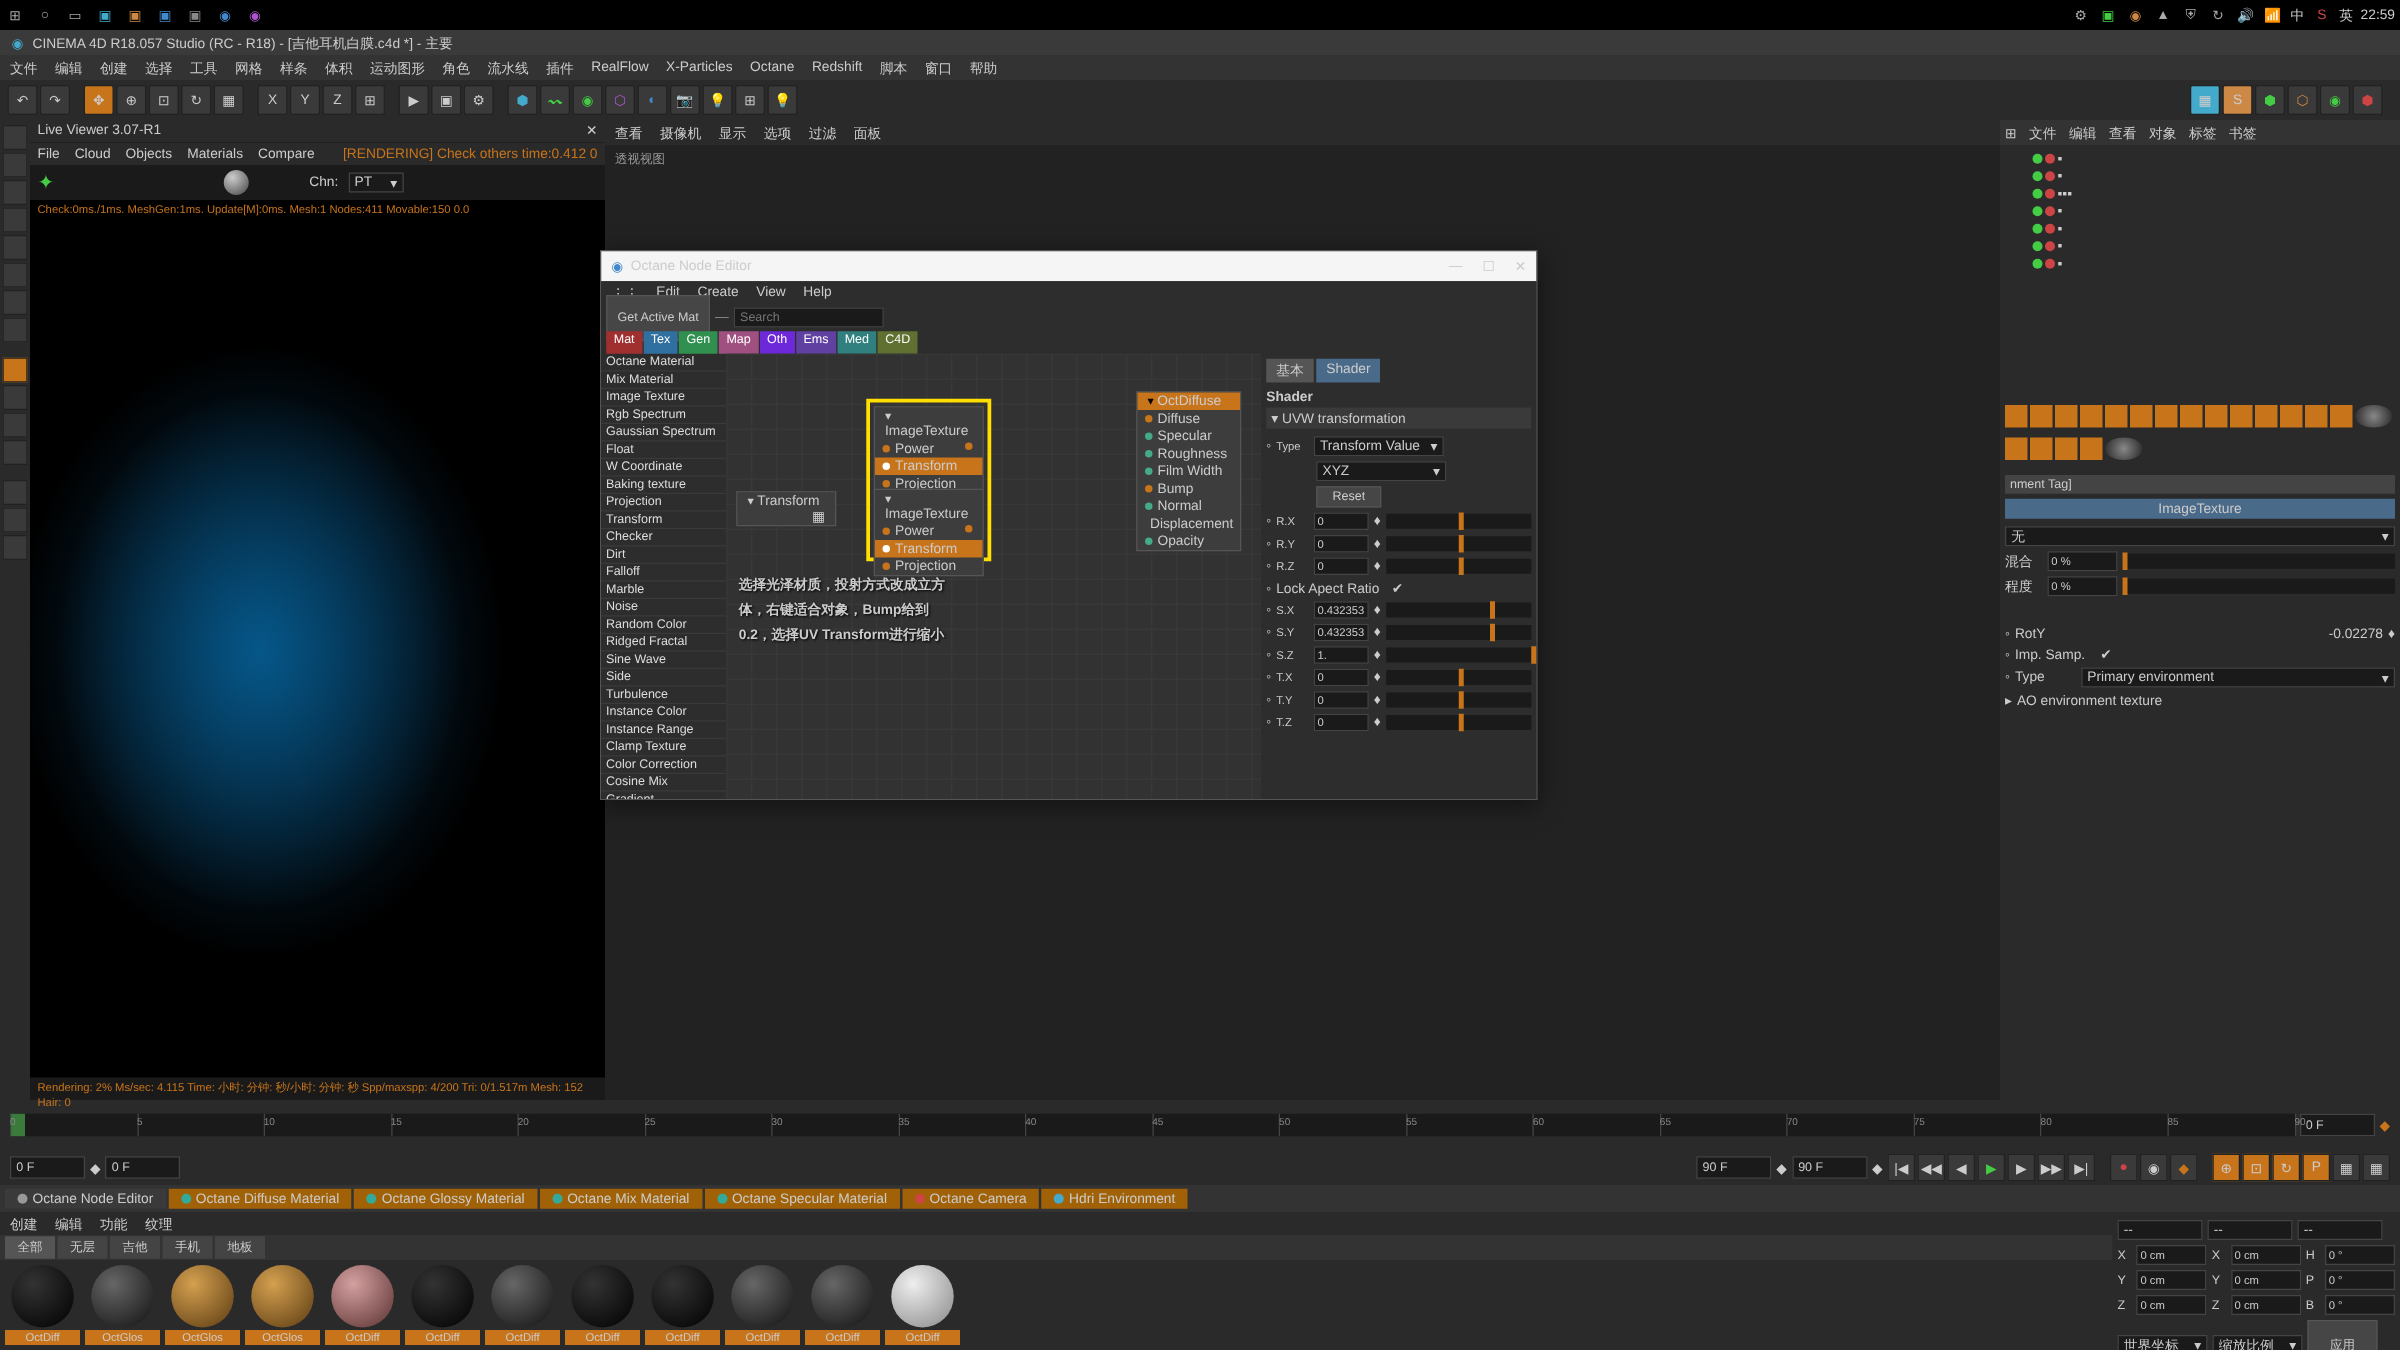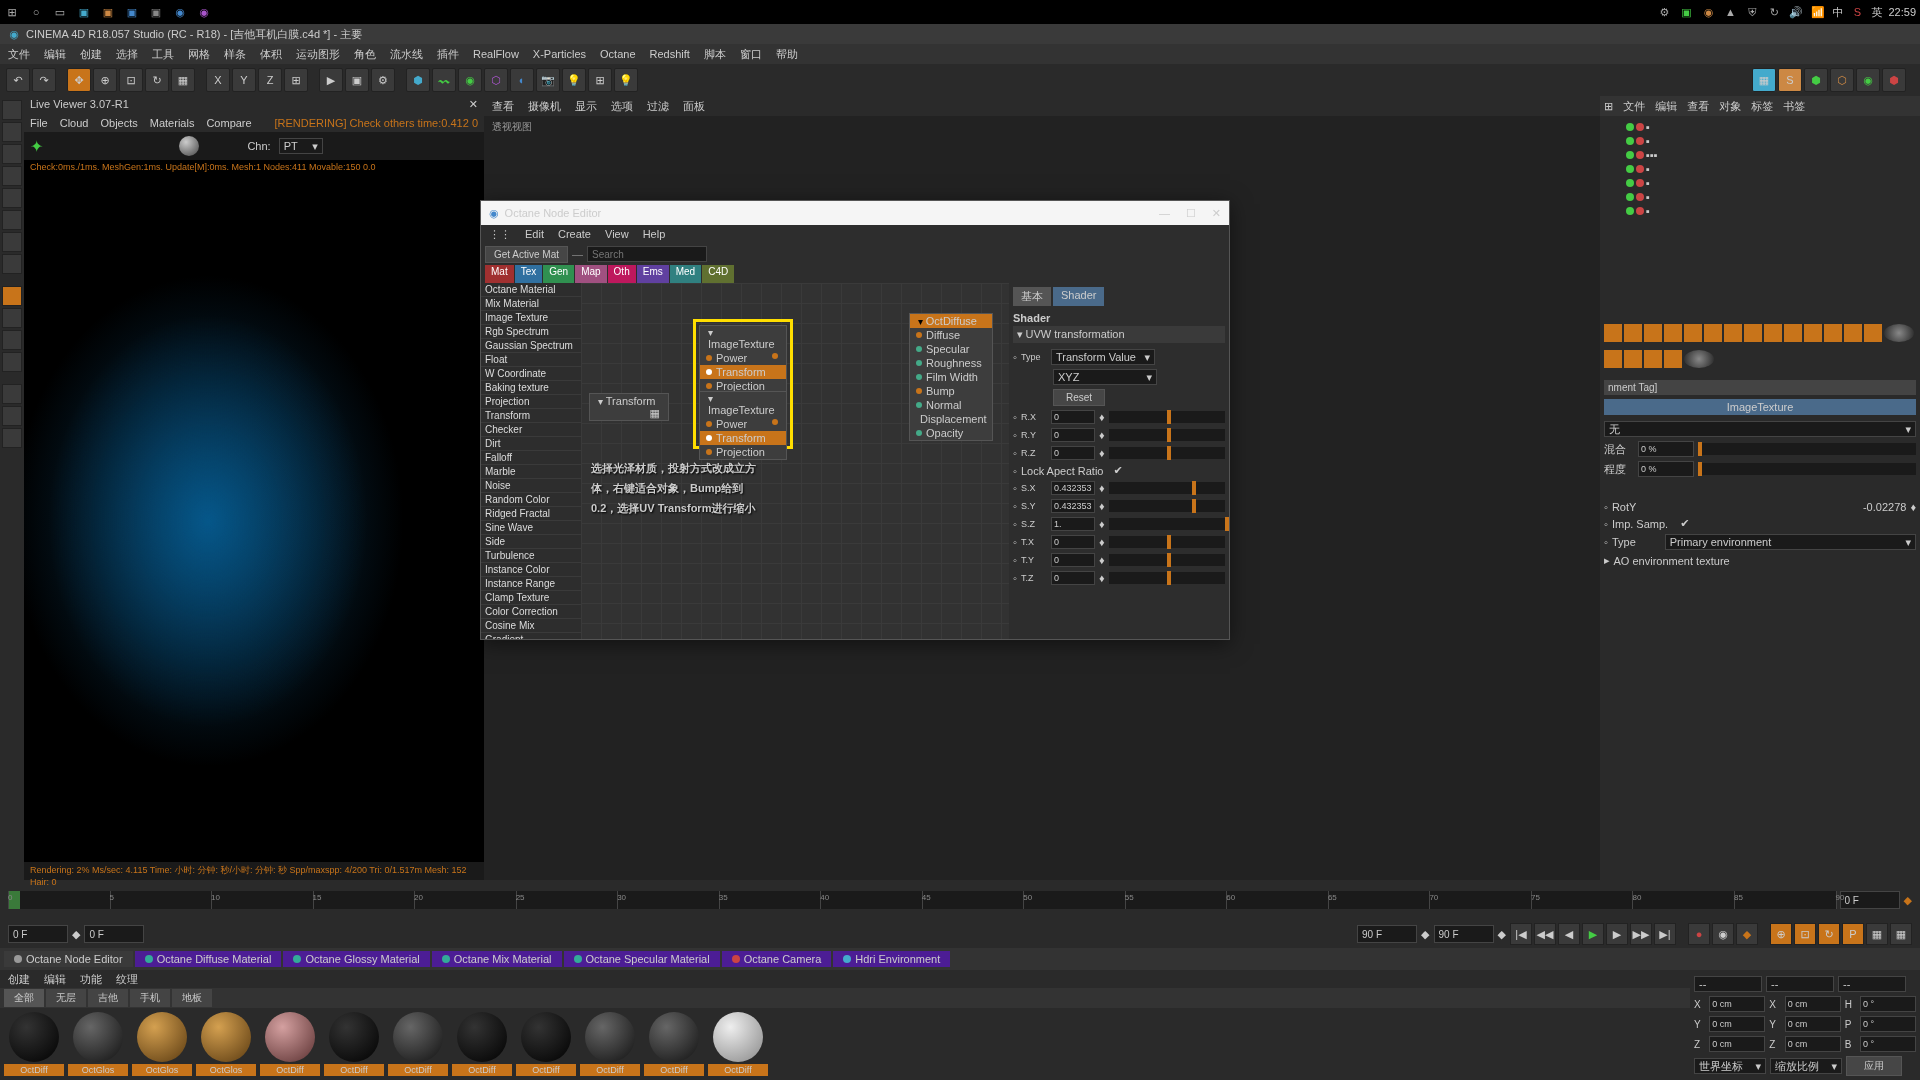--- a/index.html
+++ b/index.html
@@ -28,21 +28,21 @@
 .render-status{position:absolute;bottom:0;left:0;right:0;height:18px;background:#1a1a1a;padding:2px 6px;font-size:9px;color:#c8741a;}
 .center-viewport{flex:1;background:#222;position:relative;}
 .vp-header{height:20px;background:#2a2a2a;display:flex;align-items:center;padding:0 8px;gap:14px;font-size:10px;}
 .vp-label{position:absolute;top:24px;left:8px;font-size:10px;color:#999;}
 .node-editor{position:absolute;top:200px;left:480px;width:750px;height:440px;background:#2d2d2d;border:1px solid #555;box-shadow:0 4px 20px rgba(0,0,0,0.5);z-index:100;}
 .ne-titlebar{height:24px;background:#f5f5f5;display:flex;align-items:center;padding:0 8px;justify-content:space-between;color:#333;}
 .ne-titlebar-left{display:flex;align-items:center;gap:6px;}
 .ne-win-btns{display:flex;gap:16px;color:#333;}
 .ne-menubar{height:18px;background:#2d2d2d;display:flex;align-items:center;padding:0 8px;gap:14px;font-size:10px;color:#999;}
 .ne-toolbar{height:22px;background:#2d2d2d;display:flex;align-items:center;padding:0 4px;gap:4px;}
-.ne-btn{background:#464646;padding:2px 8px;font-size:10px;border:1px solid #555;}
+.ne-btn{background:#464646;padding:12px 8px;font-size:10px;border:1px solid #555;}
 .ne-search{background:#1a1a1a;border:1px solid #444;width:120px;height:16px;padding:0 4px;font-size:10px;}
 .ne-tabs{height:18px;background:#2d2d2d;display:flex;padding:0 4px;gap:1px;}
 .ne-tab{padding:1px 6px;font-size:10px;color:#fff;}
 .ne-body{display:flex;height:calc(100% - 82px);}
 .ne-list{width:100px;background:#2d2d2d;overflow-y:auto;}
 .ne-list-item{padding:1px 4px;font-size:10px;color:#ddd;cursor:pointer;border-bottom:1px solid #3a3a3a;}
 .ne-canvas{flex:1;background:#323232;position:relative;background-image:linear-gradient(#3a3a3a 1px,transparent 1px),linear-gradient(90deg,#3a3a3a 1px,transparent 1px);background-size:20px 20px;}
 .ne-right{width:220px;background:#2d2d2d;padding:4px;}
 .node{position:absolute;background:#3d3d3d;border:1px solid #555;font-size:10px;min-width:80px;}
 .node-header{background:#5a5a5a;padding:1px 8px;font-size:10px;}
@@ -69,21 +69,21 @@
 .rp-attr-row{display:flex;align-items:center;gap:4px;padding:2px 0;font-size:10px;}
 .timeline{height:40px;background:#2a2a2a;display:flex;align-items:center;padding:0 8px;gap:4px;}
 .tl-ruler{flex:1;height:18px;background:#1a1a1a;position:relative;}
 .tl-tick{position:absolute;top:0;width:1px;height:100%;background:#444;}
 .tl-label{position:absolute;top:2px;font-size:8px;color:#888;}
 .tl-marker{position:absolute;top:0;left:0;width:12px;height:18px;background:#3a7a3a;}
 .tl-controls{display:flex;gap:2px;}
 .tl-btn{width:22px;height:22px;background:#3a3a3a;border:1px solid #222;display:flex;align-items:center;justify-content:center;}
 .tl-input{width:60px;height:18px;background:#1a1a1a;border:1px solid #444;padding:0 4px;font-size:10px;}
 .tabs-row{height:22px;background:#333;display:flex;align-items:center;padding:0 4px;gap:2px;}
-.tab-item{padding:2px 10px;background:#4c1d95;font-size:10px;display:flex;align-items:center;gap:4px;}
+.tab-item{padding:2px 10px;background:#a16207;font-size:10px;display:flex;align-items:center;gap:4px;}
 .tab-item.active{background:#3a3a3a;}
 .tab-dot{width:8px;height:8px;border-radius:50%;}
 .bottom-area{height:130px;background:#2a2a2a;display:flex;}
 .mat-panel{flex:1;display:flex;flex-direction:column;}
 .mat-tabs{height:20px;background:#333;display:flex;align-items:center;padding:0 4px;gap:2px;}
 .mat-tab{padding:2px 10px;background:#444;font-size:10px;}
 .mat-tab.active{background:#555;}
 .mat-menubar{height:18px;background:#2a2a2a;display:flex;align-items:center;padding:0 8px;gap:14px;font-size:10px;}
 .mat-grid{flex:1;display:flex;padding:4px;gap:4px;}
 .mat-item{width:60px;display:flex;flex-direction:column;align-items:center;gap:2px;}
@@ -419,21 +419,21 @@
   <div class="ne-toolbar">
     <div class="ne-btn">Get Active Mat</div>
     <span style="color:#888">—</span>
     <input class="ne-search" placeholder="Search" style="">
   </div>
   <div class="ne-tabs" id="ne-tabs">
       <div class="ne-tab" style="background: rgb(160, 48, 48);">Mat</div>
       <div class="ne-tab" style="background: rgb(48, 112, 160);">Tex</div>
       <div class="ne-tab" style="background: rgb(48, 144, 80);">Gen</div>
       <div class="ne-tab" style="background: rgb(160, 80, 128);">Map</div>
-      <div class="ne-tab" style="background: #be185d;">Oth</div>
+      <div class="ne-tab" style="background: #6d28d9;">Oth</div>
       <div class="ne-tab" style="background: rgb(96, 64, 160);">Ems</div>
       <div class="ne-tab" style="background: rgb(48, 128, 128);">Med</div>
       <div class="ne-tab" style="background: rgb(96, 112, 48);">C4D</div>
     </div>
   <div class="ne-body">
     <div class="ne-list" id="ne-list">
         <div class="ne-list-item">Octane Material</div>
         <div class="ne-list-item">Mix Material</div>
         <div class="ne-list-item">Image Texture</div>
         <div class="ne-list-item">Rgb Spectrum</div>

